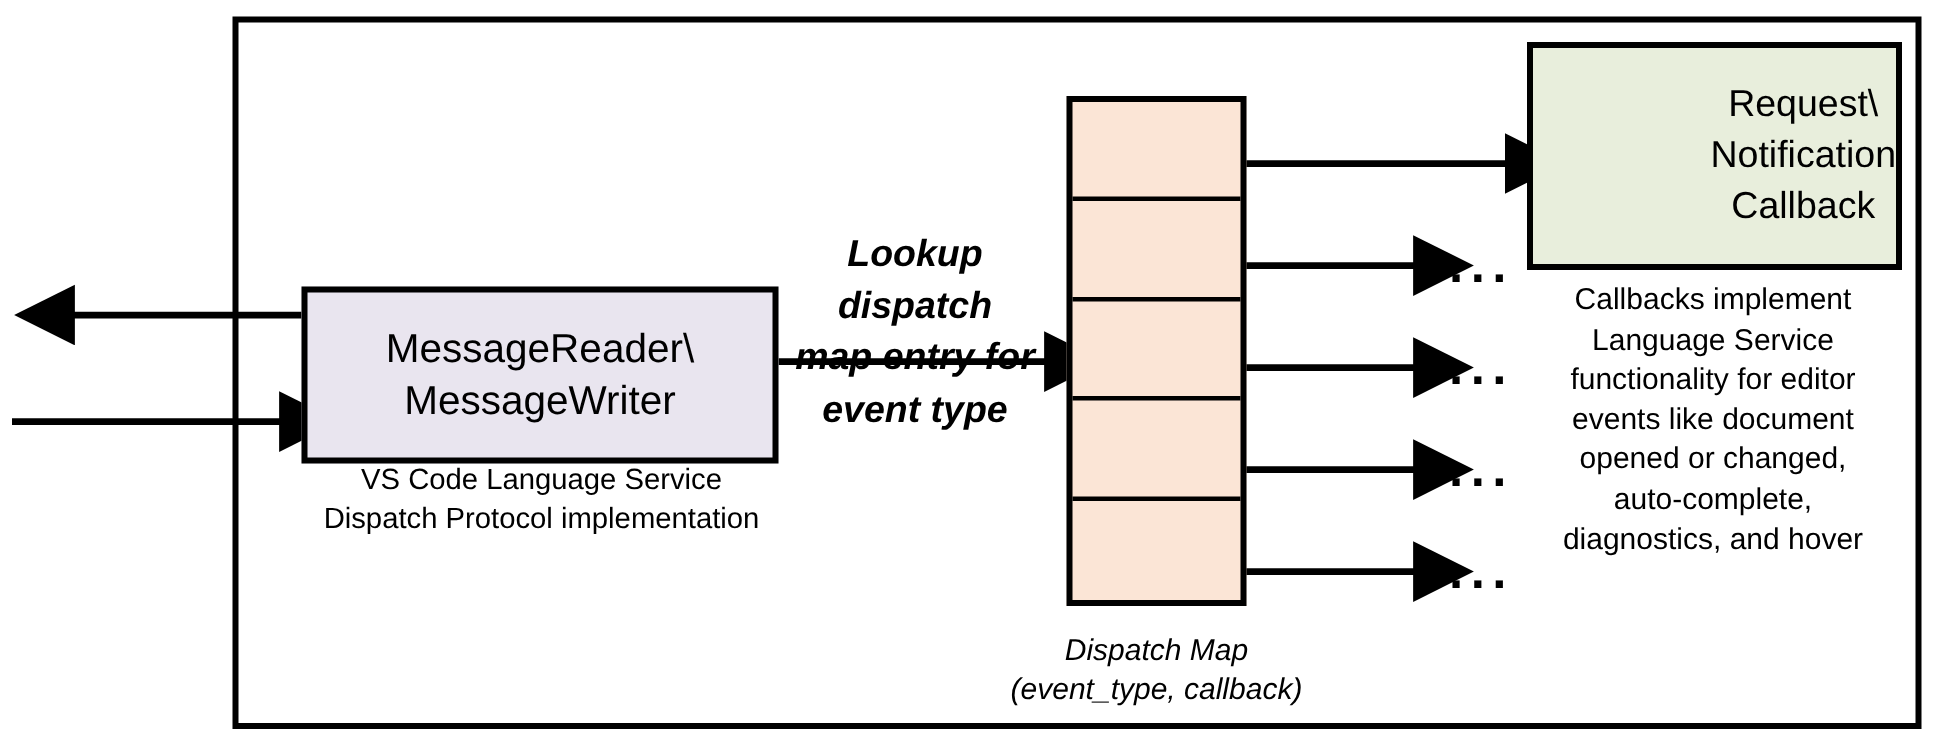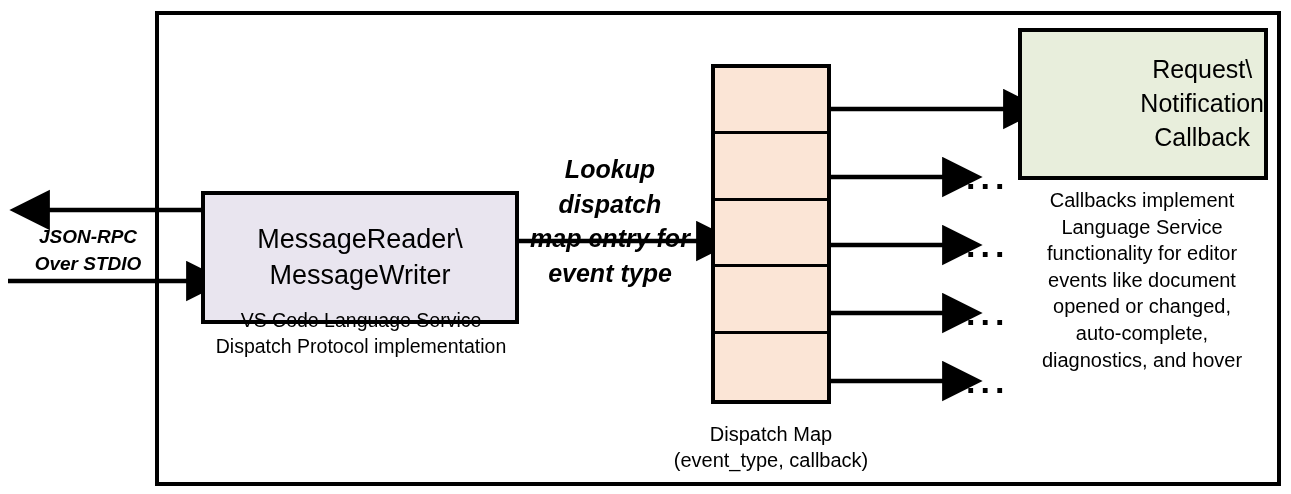--- a/index.html
+++ b/index.html
@@ -57,21 +57,21 @@
     text-underline-offset: 5px;
     letter-spacing: -0.2px;
   }
 
   
   #reader-box {
     position: absolute;
     left: 201px;
     top: 191px;
     width: 318px;
-    height: 133px;
+    height: 118px;
     background: #e9e5ef;
     border: 4px solid #000000;
     box-sizing: border-box;
     display: flex;
     align-items: center;
     justify-content: center;
   }
   #reader-box .label {
     font-size: 27px;
     text-align: center;
@@ -137,20 +137,21 @@
     border-bottom: 3px solid #000000;
   }
   .map-row:last-child { border-bottom: none; }
 
   #dispatch-map-caption {
     left: 640px;
     top: 421px;
     width: 262px;
     font-size: 20px;
     line-height: 1.32;
+    font-style: italic;
   }
 
   
   #callback-box {
     position: absolute;
     left: 1018px;
     top: 28px;
     width: 250px;
     height: 152px;
     background: #e8eedc;
@@ -233,22 +234,20 @@
       <line x1="789" y1="313" x2="952" y2="313" stroke="#000000" stroke-width="4.5" marker-end="url(#arrowR)"></line>
     </g>
 
     <g>
       <circle cx="789" cy="381" r="12.5" fill="#000000"></circle>
       <line x1="789" y1="381" x2="952" y2="381" stroke="#000000" stroke-width="4.5" marker-end="url(#arrowR)"></line>
     </g>
   </svg>
 
 
-  <div class="txt" id="jsonrpc-label">JSON-RPC
-Over STDIO</div>
 
   <div id="reader-box">
     <div class="label">MessageReader\
 MessageWriter</div>
   </div>
   <div class="txt" id="reader-caption">VS Code Language Service
 Dispatch Protocol implementation</div>
 
   <div class="txt" id="lookup-label">Lookup dispatch
 map entry for

